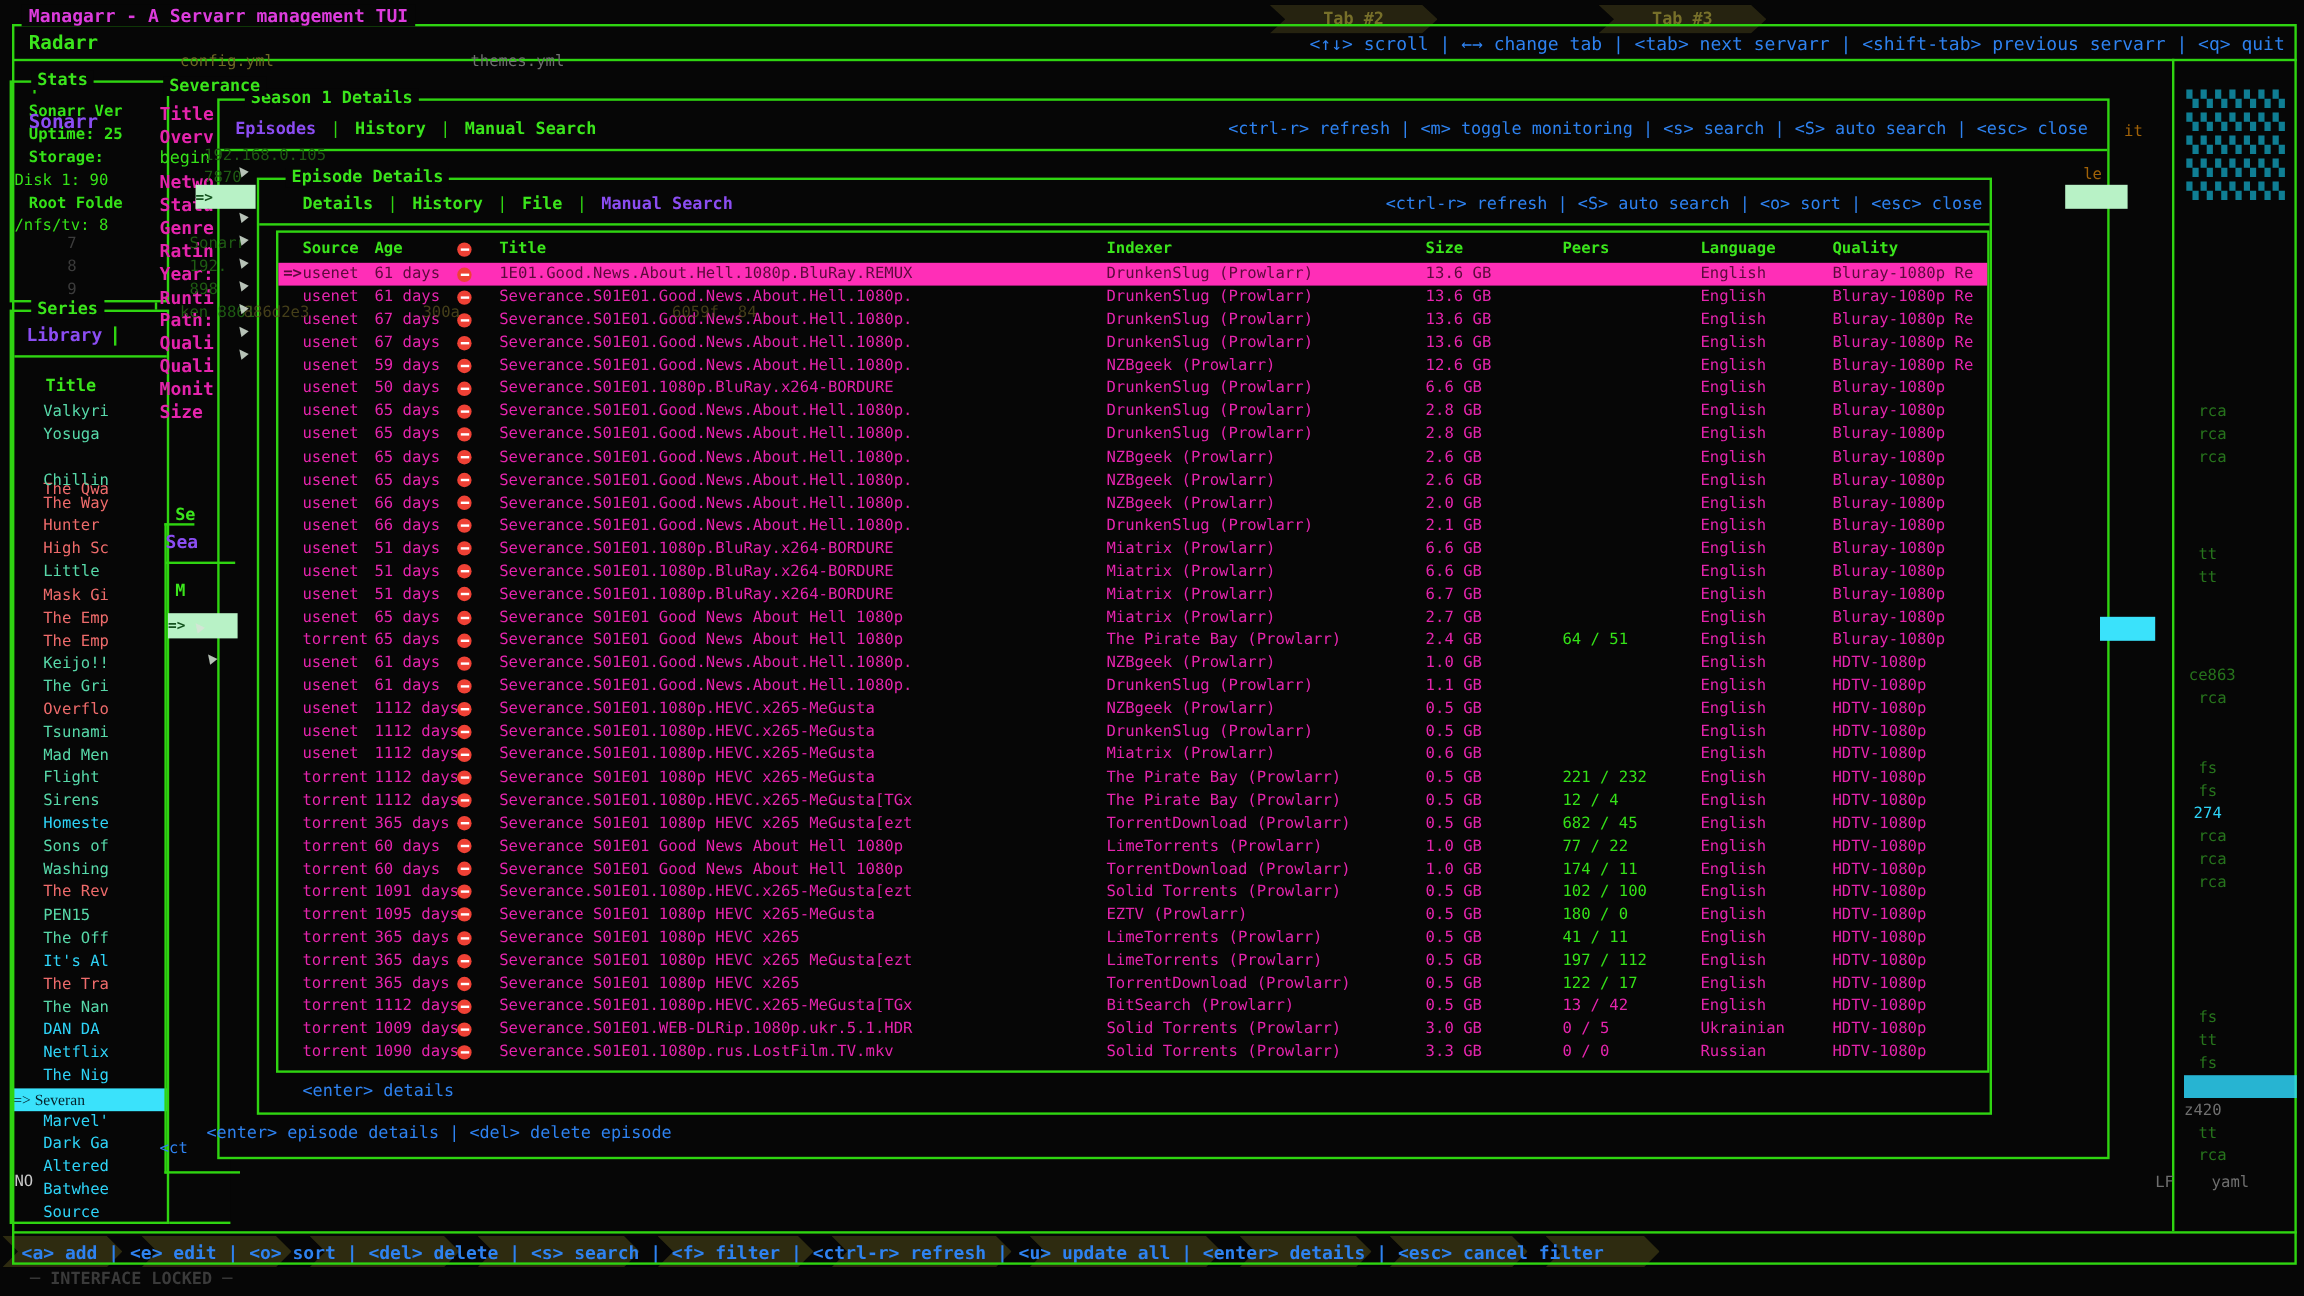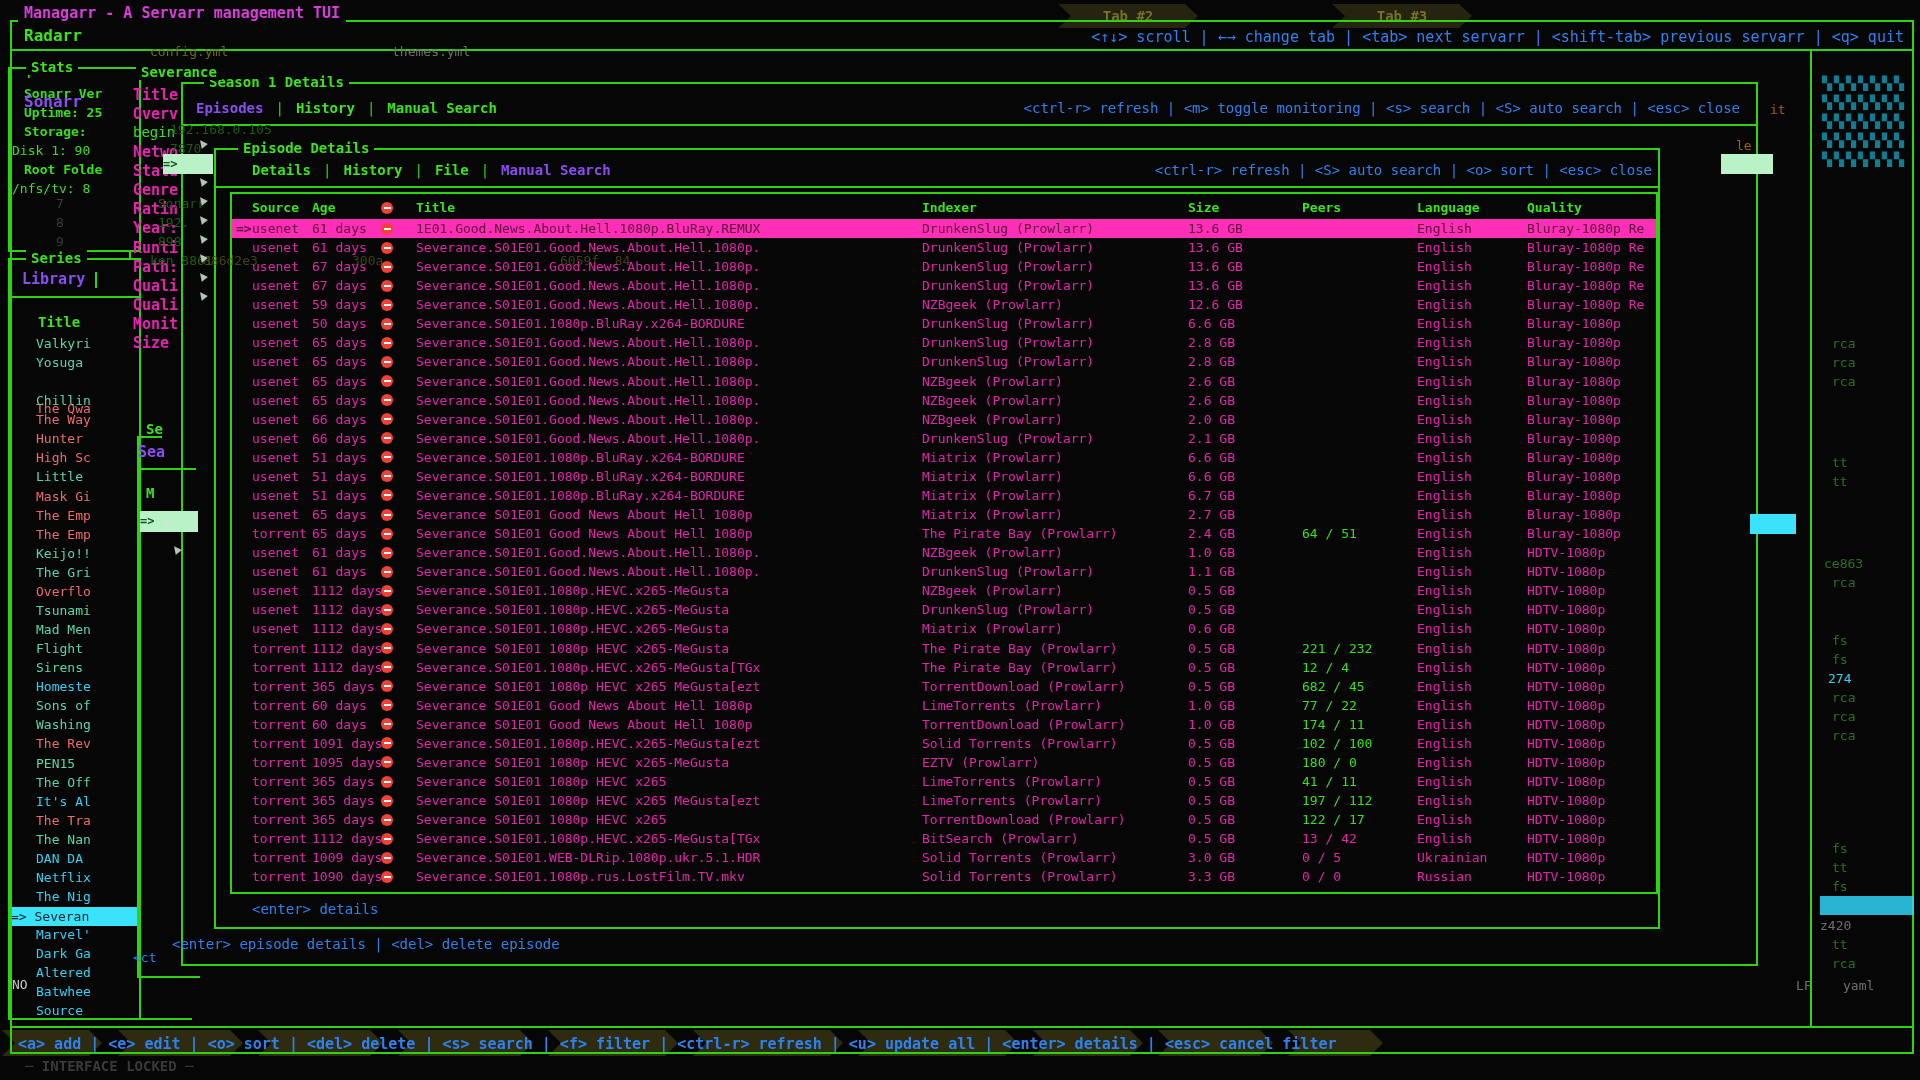--- a/index.html
+++ b/index.html
@@ -17,21 +17,21 @@
   .apptitle{position:absolute;left:18px;top:4px;font-size:15px;font-weight:bold;color:#dd3cdd;
             background:#060606;padding:0 6px;z-index:25;white-space:pre;}
   .servarr-tabs{position:absolute;left:24px;top:26px;display:flex;gap:14px;font-size:16px;
                 font-weight:bold;z-index:25;flex-direction:column;}
   .tophelp{position:absolute;right:16px;top:28px;font-size:15px;color:#2e82f0;z-index:25;white-space:pre;}
   
   .stats-line{position:absolute;left:12px;font-size:13px;color:#35e218;white-space:pre;}
   .series-item{position:absolute;left:36px;font-size:13px;white-space:pre;z-index:12;}
   .c-teal{color:#57d8a9;} .c-red{color:#ee6b6b;} .c-cyan{color:#2ed3f7;}
   .series-sel{position:absolute;left:11px;width:128px;height:19px;background:#3ae2fb;color:#05222b;
-              font-size:13px;white-space:pre;z-index:13;line-height:19px;}
+              font-size:13px;white-space:pre;z-index:13;line-height:19px;font-family:Liberation Serif, serif;}
   .sev-field{position:absolute;left:133px;font-size:15px;font-weight:bold;color:#e524ad;
              white-space:pre;z-index:11;}
   .sev-val{color:#35e218;font-weight:normal;font-size:14px;}
   
   .tabrow{position:absolute;display:flex;gap:12px;font-size:14px;font-weight:bold;z-index:32;white-space:pre;}
   .tabrow .sep{color:#2fd411;font-weight:normal;}
   .tab-g{color:#3be51c;} .tab-p{color:#8b4df2;}
   .panhelp{position:absolute;font-size:14px;color:#2e82f0;z-index:32;white-space:pre;}
   .foothelp{position:absolute;font-size:14px;color:#2e82f0;z-index:32;white-space:pre;}
   

